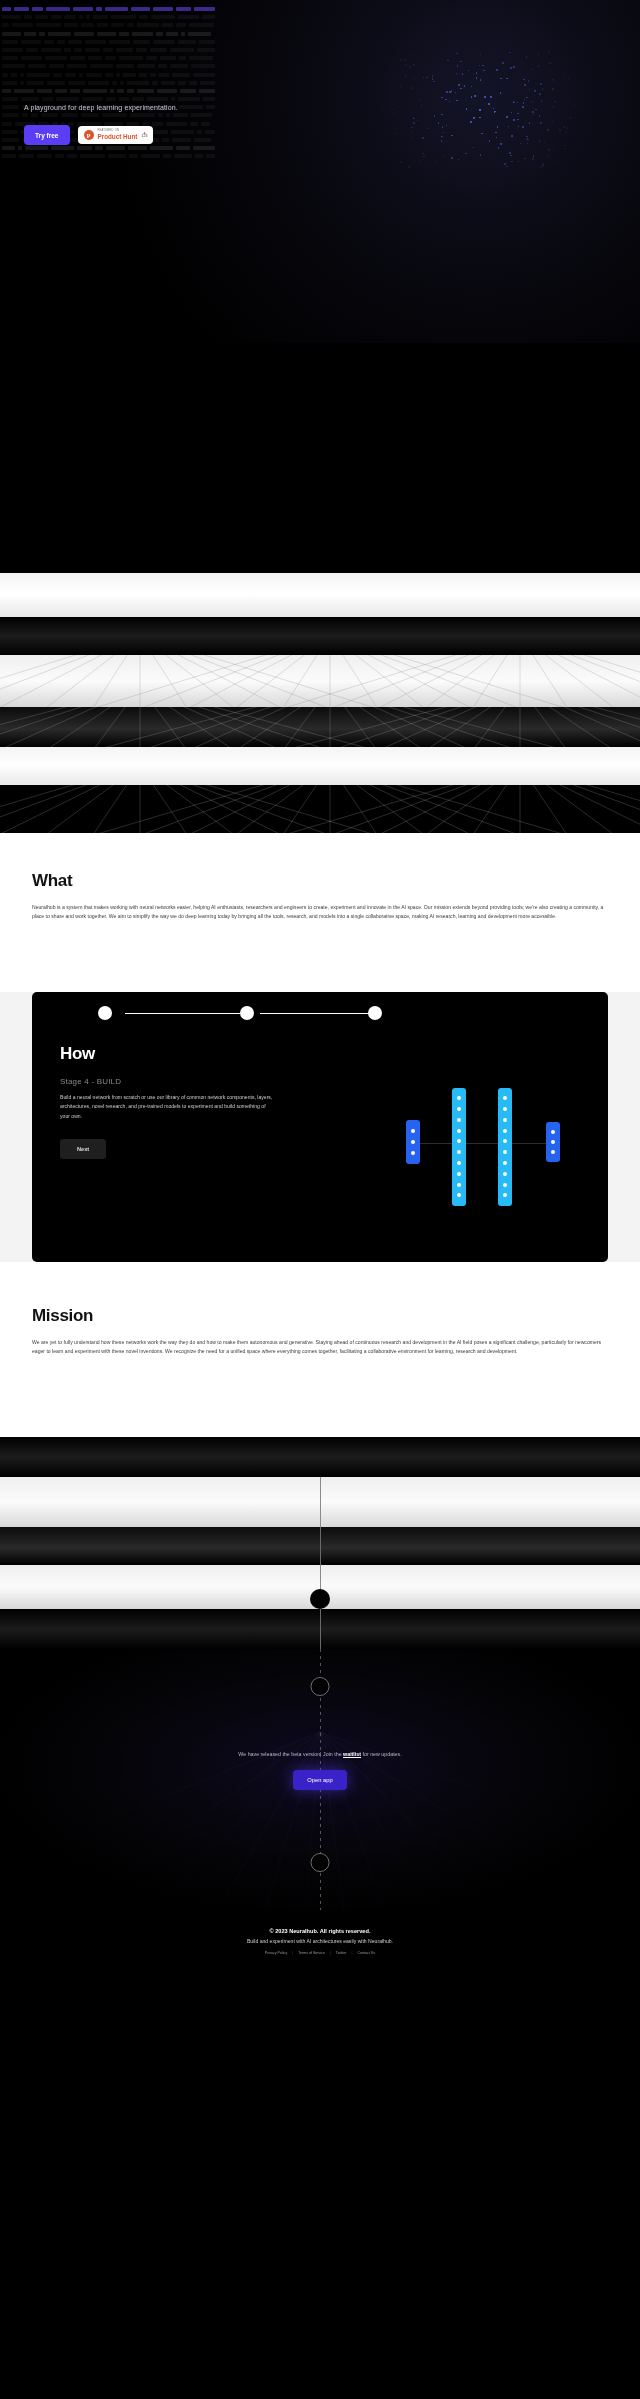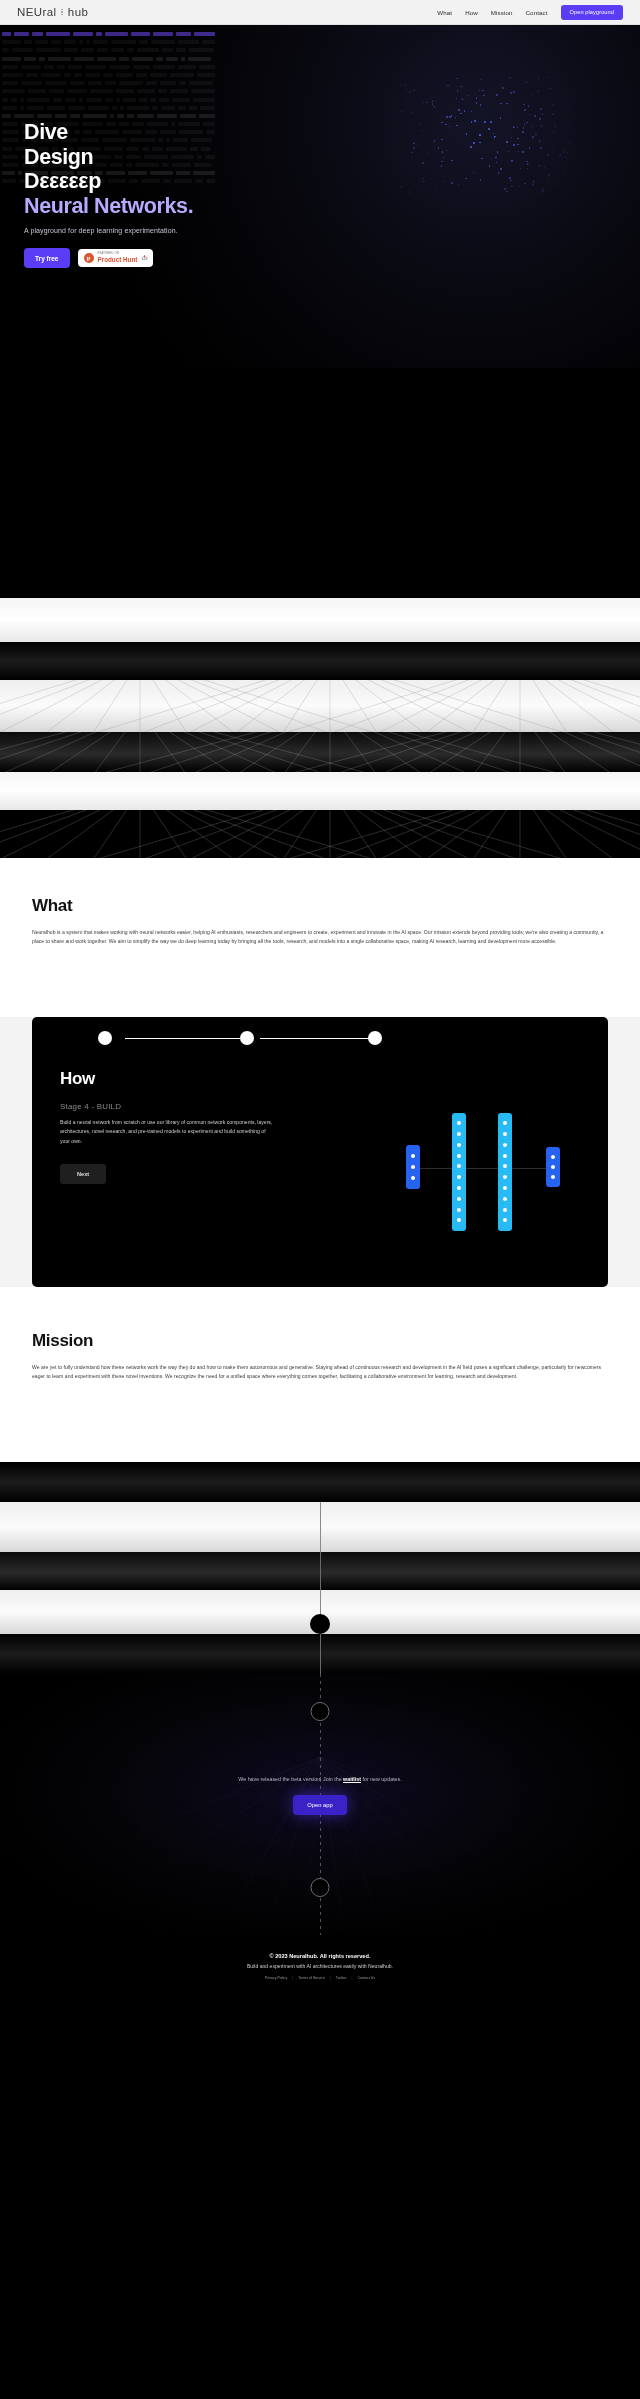--- a/index.html
+++ b/index.html
@@ -160,38 +160,20 @@
   .footer .c2{ font-size:5.1px; color:#cfcfcf; margin-top:4px; }
   .footer .links{ margin-top:7px; display:flex; justify-content:center; gap:5px; }
   .footer .links a{ font-size:3.6px; color:#9a9a9a; text-decoration:none; }
   .footer .links span{ font-size:3.6px; color:#4a4a4a; }
 </style>
 </head>
 <body>
 
 <div class="page">
 
-  <div class="header">
-    <div class="logo">
-      <span class="logo-text">NEUral</span>
-      <span class="logo-dots">
-          <i></i>
-          <i></i>
-          <i></i>
-        </span>
-      <span class="logo-text">hub</span>
-    </div>
-    <div class="nav">
-      <a href="#">What</a>
-      <a href="#">How</a>
-      <a href="#">Mission</a>
-      <a href="#">Contact</a>
-      <button class="cta">Open playground</button>
-    </div>
-  </div>
 
   <div class="hero">
     <div class="hero-code" id="heroCode">
         <div class="row">
           <span style="width: 9px; background: rgba(109, 73, 245, 0.65);"></span>
           <span style="width: 15px; background: rgba(109, 73, 245, 0.65);"></span>
           <span style="width: 11px; background: rgba(109, 73, 245, 0.65);"></span>
           <span style="width: 24px; background: rgba(109, 73, 245, 0.65);"></span>
           <span style="width: 20px; background: rgba(109, 73, 245, 0.65);"></span>
           <span style="width: 6px; background: rgba(109, 73, 245, 0.65);"></span>
@@ -651,26 +633,20 @@
         <i style="left: 131.93px; top: 76.3009px; background: rgba(80, 100, 230, 0.76);"></i>
         <i style="left: 131.349px; top: 19.3791px; background: rgba(80, 100, 230, 0.56);"></i>
         <i style="left: 48.0078px; top: 14.1965px; background: rgba(80, 100, 230, 0.19);"></i>
         <i style="left: 76.6982px; top: 76.0745px; background: rgba(80, 100, 230, 0.58);"></i>
         <i style="left: 201.161px; top: 77.292px; background: rgba(80, 100, 230, 0.12);"></i>
         <i style="left: 89.5305px; top: 41.6783px; background: rgba(80, 100, 230, 0.69);"></i>
         <i style="left: 91.5802px; top: 15.0734px; background: rgba(80, 100, 230, 0.49);"></i>
         <i style="left: 109.497px; top: 45.1033px; background: rgba(80, 100, 230, 0.84);"></i>
       </div>
     <div class="hero-inner">
-      <h1>
-        <div>Dive</div>
-        <div>Design</div>
-        <div>Dεεεεεp</div>
-        <div class="accent">Neural Networks.</div>
-      </h1>
       <div class="sub">A playground for deep learning experimentation.</div>
       <div class="hero-btns">
         <button class="btn-try">Try free</button>
         <div class="ph-badge">
           <span class="ph-logo">P</span>
           <span class="ph-txt">
             <span class="ph-kicker">FEATURED ON</span>
             <span class="ph-name">Product Hunt</span>
           </span>
           <span class="ph-count">

